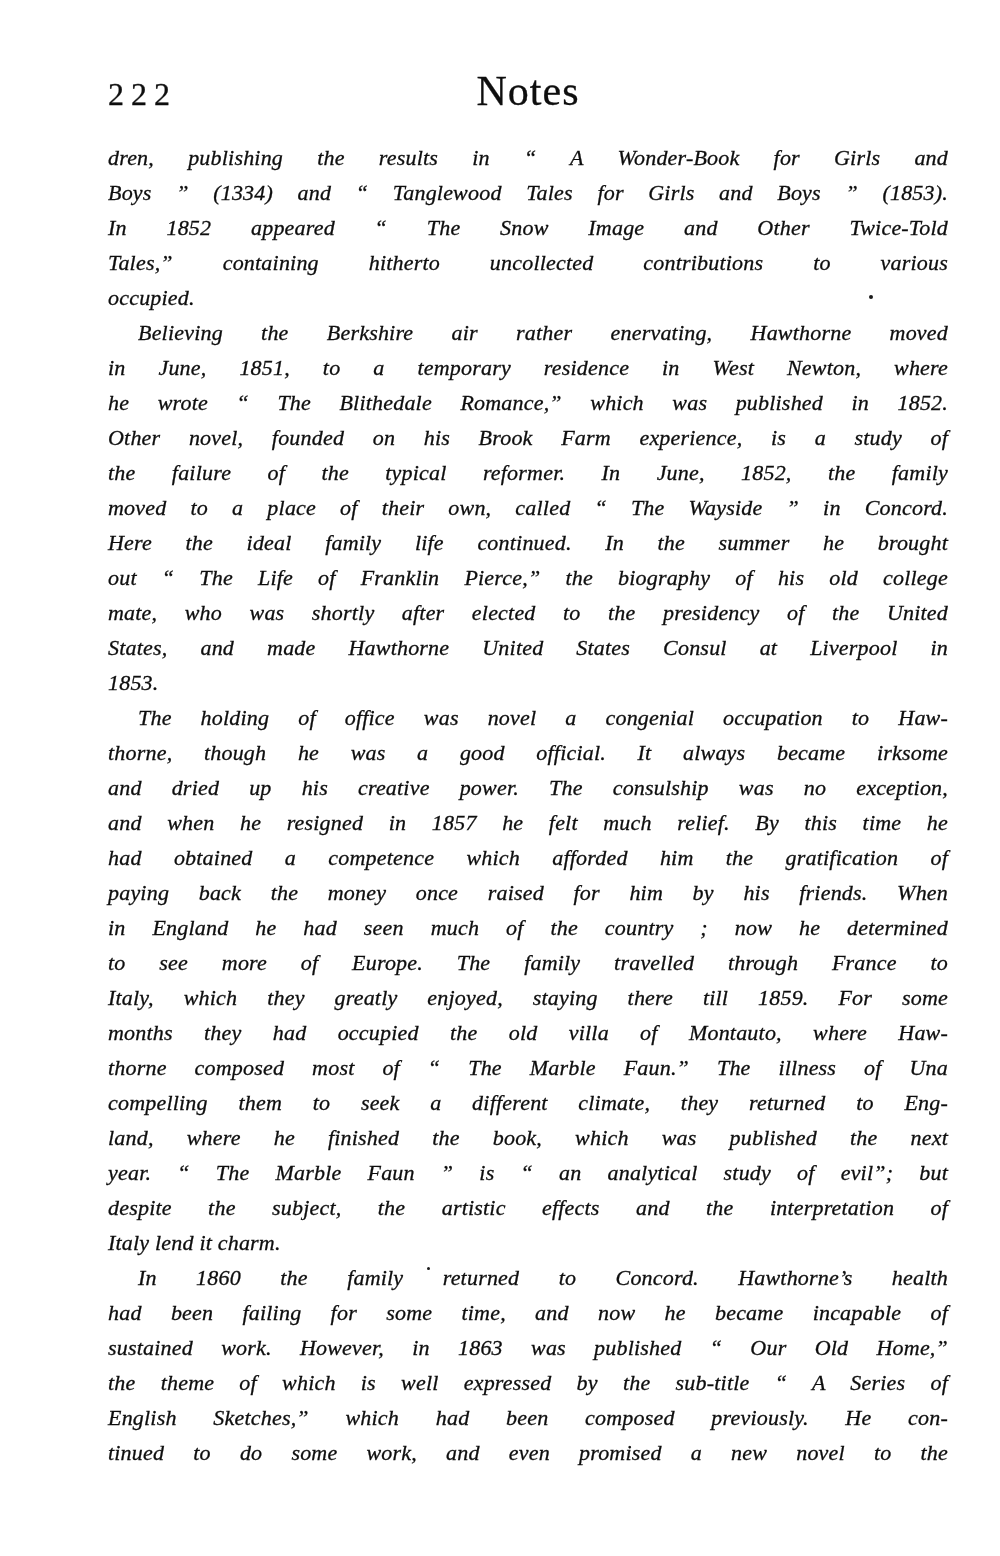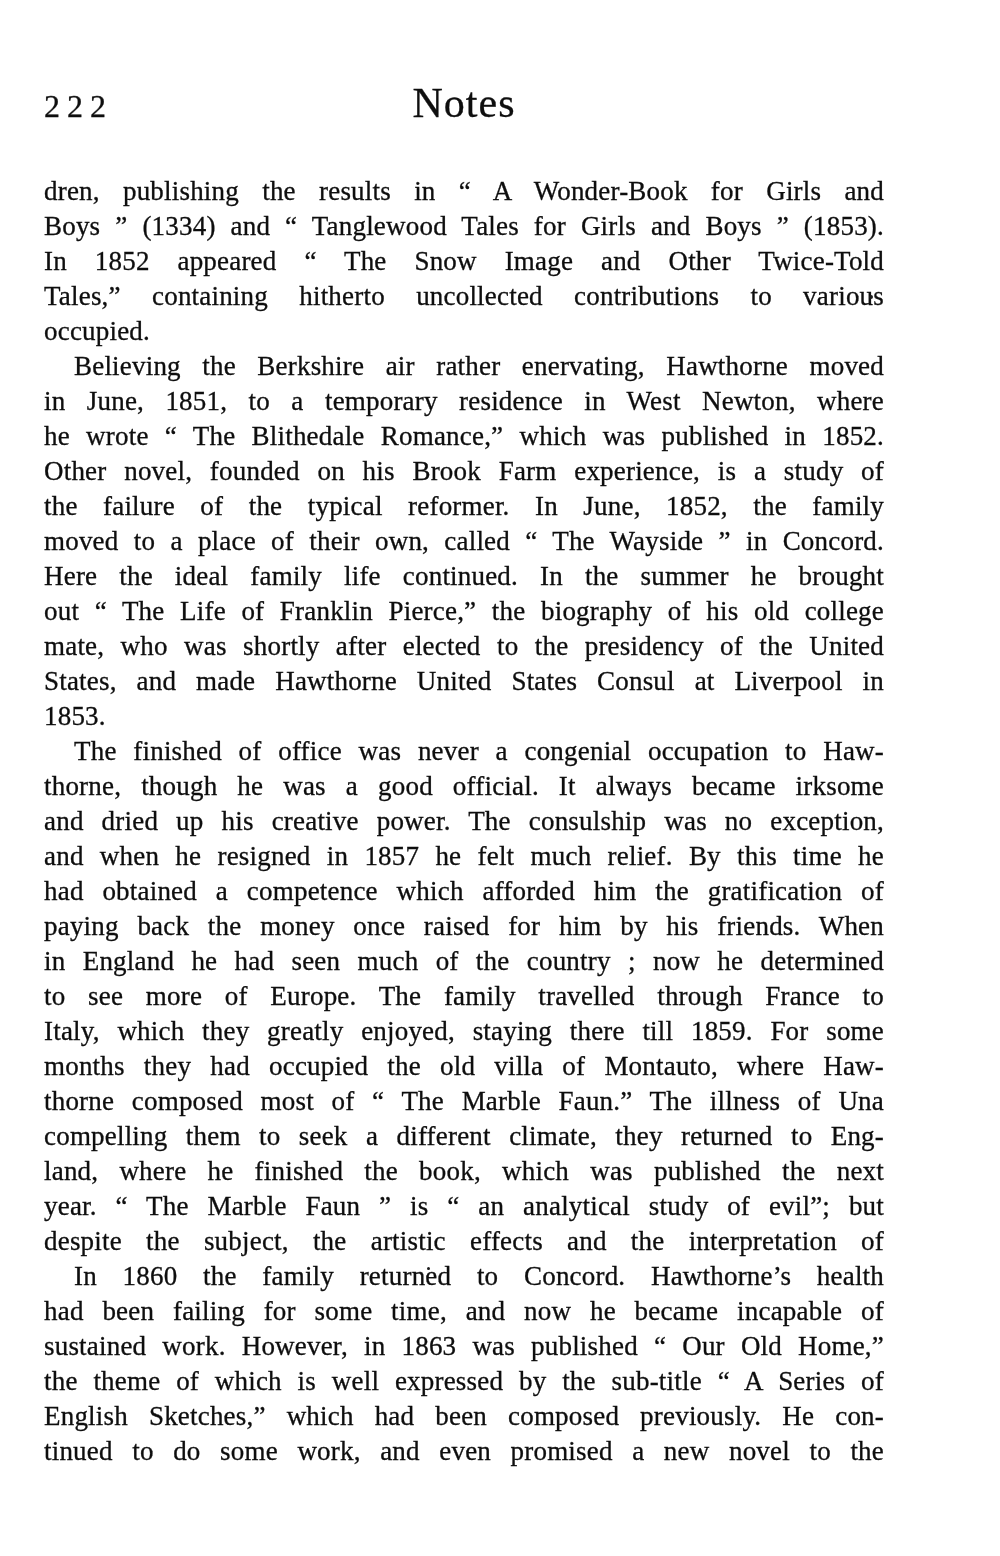--- a/index.html
+++ b/index.html
@@ -9,51 +9,52 @@
   }
   .page {
     position: relative;
     width: 1000px;
     height: 1556px;
     background: #ffffff;
     color: #0e0e0e;
     font-family: "Liberation Serif", "DejaVu Serif", serif;
     overflow: hidden;
     box-sizing: border-box;
-    padding: 70px 48px 0 44px;
+    padding: 70px 48px 0 108px;
     -webkit-text-stroke: 0.3px #0e0e0e;
   }
   .header {
     display: flex;
     align-items: baseline;
     width: 840px;
   }
   .page-number {
     flex: 1 1 0;
     text-align: left;
     font-size: 32px;
     letter-spacing: 7px;
     line-height: 1;
   }
   .page-title {
     flex: 0 0 auto;
-    margin: 12px;
+    margin: 0;
     font-size: 42px;
     font-weight: 400;
     letter-spacing: 1px;
     line-height: 1;
   }
   .header-spacer {
     flex: 1 1 0;
   }
   .body-text {
-    margin-top: 38px;
+    margin-top: 28px;
     width: 840px;
-    font-size: 27px;
+    font-size: 22px;
     letter-spacing: 0.2px;
+    font-style: italic;
   }
   .line {
     line-height: 35px;
     text-align: justify;
     text-align-last: justify;
     white-space: normal;
   }
   .line.plain-end {
     text-align-last: left;
   }
@@ -93,35 +94,36 @@
         <div class="line">Other novel, founded on his Brook Farm experience, is a study of</div>
         <div class="line">the failure of the typical reformer.  In June, 1852, the family</div>
         <div class="line">moved to a place of their own, called “ The Wayside ” in Concord.</div>
         <div class="line">Here the ideal family life continued.  In the summer he brought</div>
         <div class="line">out “ The Life of Franklin Pierce,” the biography of his old college</div>
         <div class="line">mate, who was shortly after elected to the presidency of the United</div>
         <div class="line">States, and made Hawthorne United States Consul at Liverpool in</div>
         <div class="line plain-end">1853.</div>
       </div>
       <div class="paragraph">
-        <div class="line indent">The finished of office was never a congenial occupation to Haw-</div>
+        <div class="line indent">The holding of office was novel a congenial occupation to Haw-</div>
         <div class="line">thorne, though he was a good official.  It always became irksome</div>
         <div class="line">and dried up his creative power.  The consulship was no exception,</div>
         <div class="line">and when he resigned in 1857 he felt much relief.  By this time he</div>
         <div class="line">had obtained a competence which afforded him the gratification of</div>
         <div class="line">paying back the money once raised for him by his friends.  When</div>
         <div class="line">in England he had seen much of the country ; now he determined</div>
         <div class="line">to see more of Europe.  The family travelled through France to</div>
         <div class="line">Italy, which they greatly enjoyed, staying there till 1859.  For some</div>
         <div class="line">months they had occupied the old villa of Montauto, where Haw-</div>
         <div class="line">thorne composed most of “ The Marble Faun.”  The illness of Una</div>
         <div class="line">compelling them to seek a different climate, they returned to Eng-</div>
         <div class="line">land, where he finished the book, which was published the next</div>
         <div class="line">year.  “ The Marble Faun ” is “ an analytical study of evil”; but</div>
         <div class="line">despite the subject, the artistic effects and the interpretation of</div>
+        <div class="line plain-end">Italy lend it charm.</div>
       </div>
       <div class="paragraph">
         <div class="line indent">In 1860 the family returned to Concord.  Hawthorne’s health</div>
         <div class="line">had been failing for some time, and now he became incapable of</div>
         <div class="line">sustained work.  However, in 1863 was published “ Our Old Home,”</div>
         <div class="line">the theme of which is well expressed by the sub-title “ A Series of</div>
         <div class="line">English Sketches,” which had been composed previously.  He con-</div>
         <div class="line">tinued to do some work, and even promised a new novel to the</div>
       </div>
     </main>

